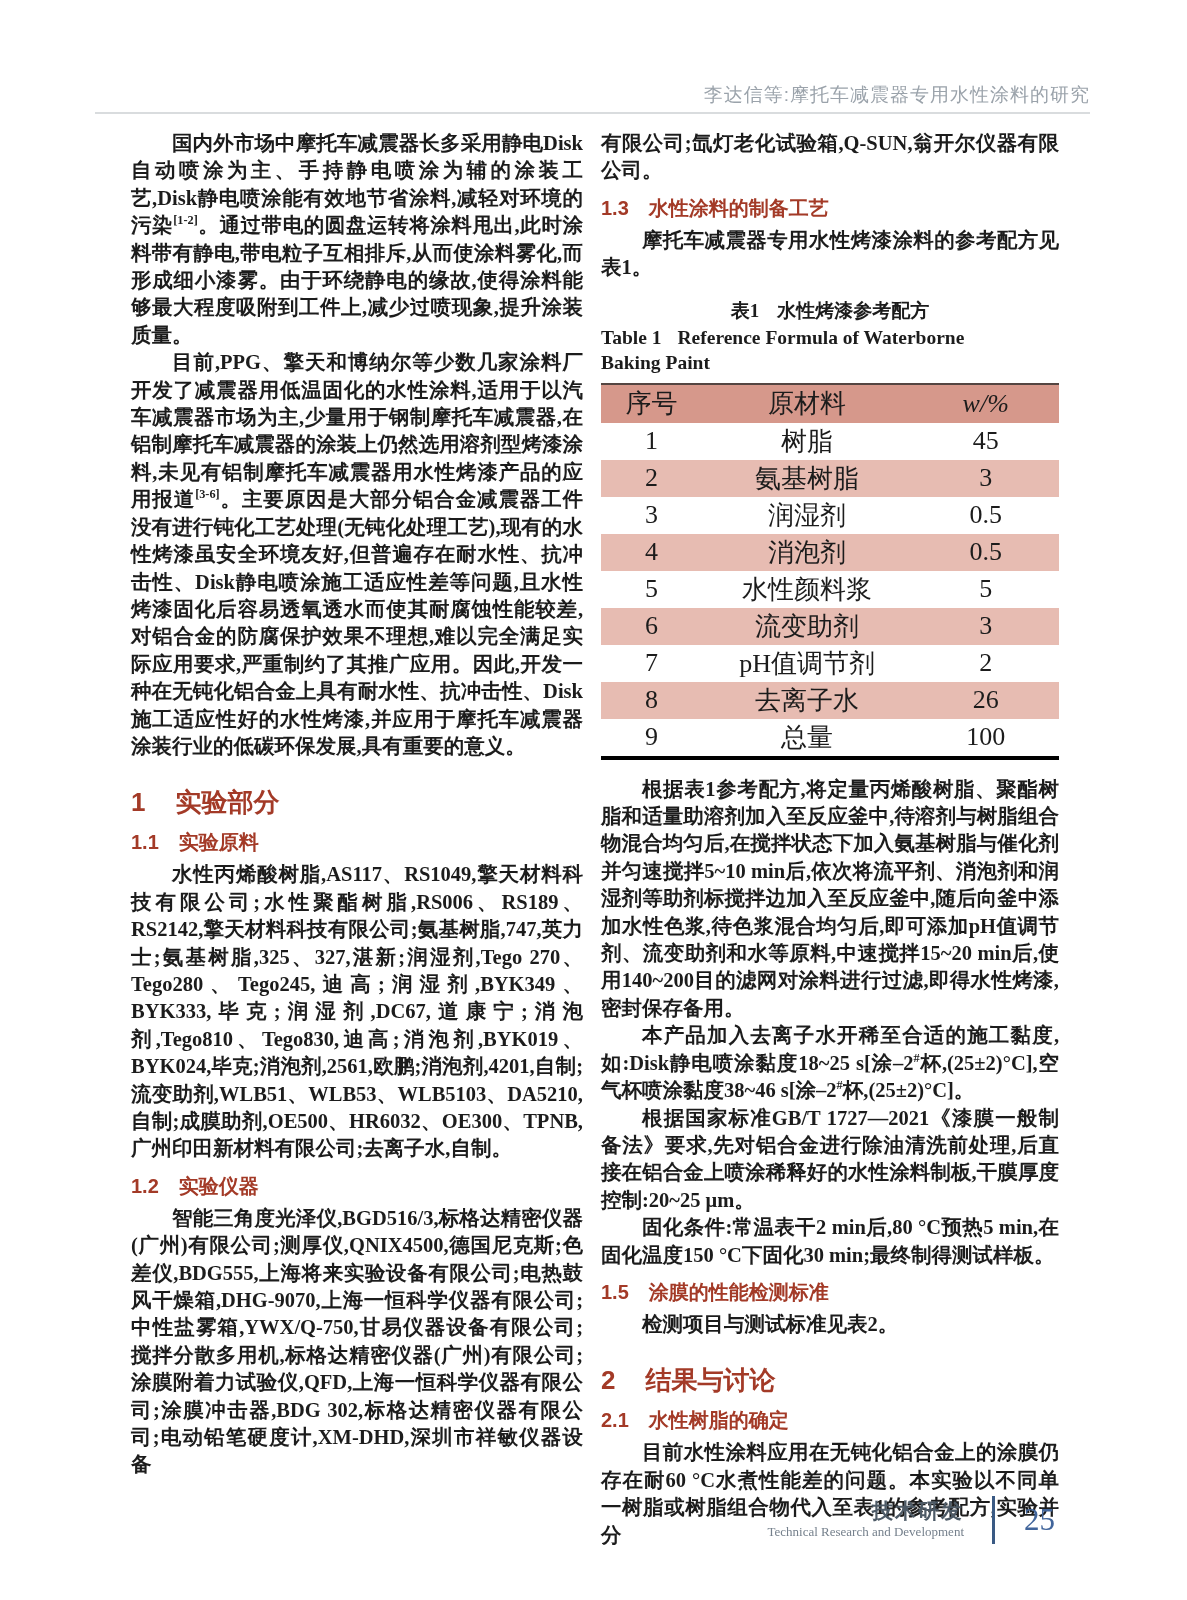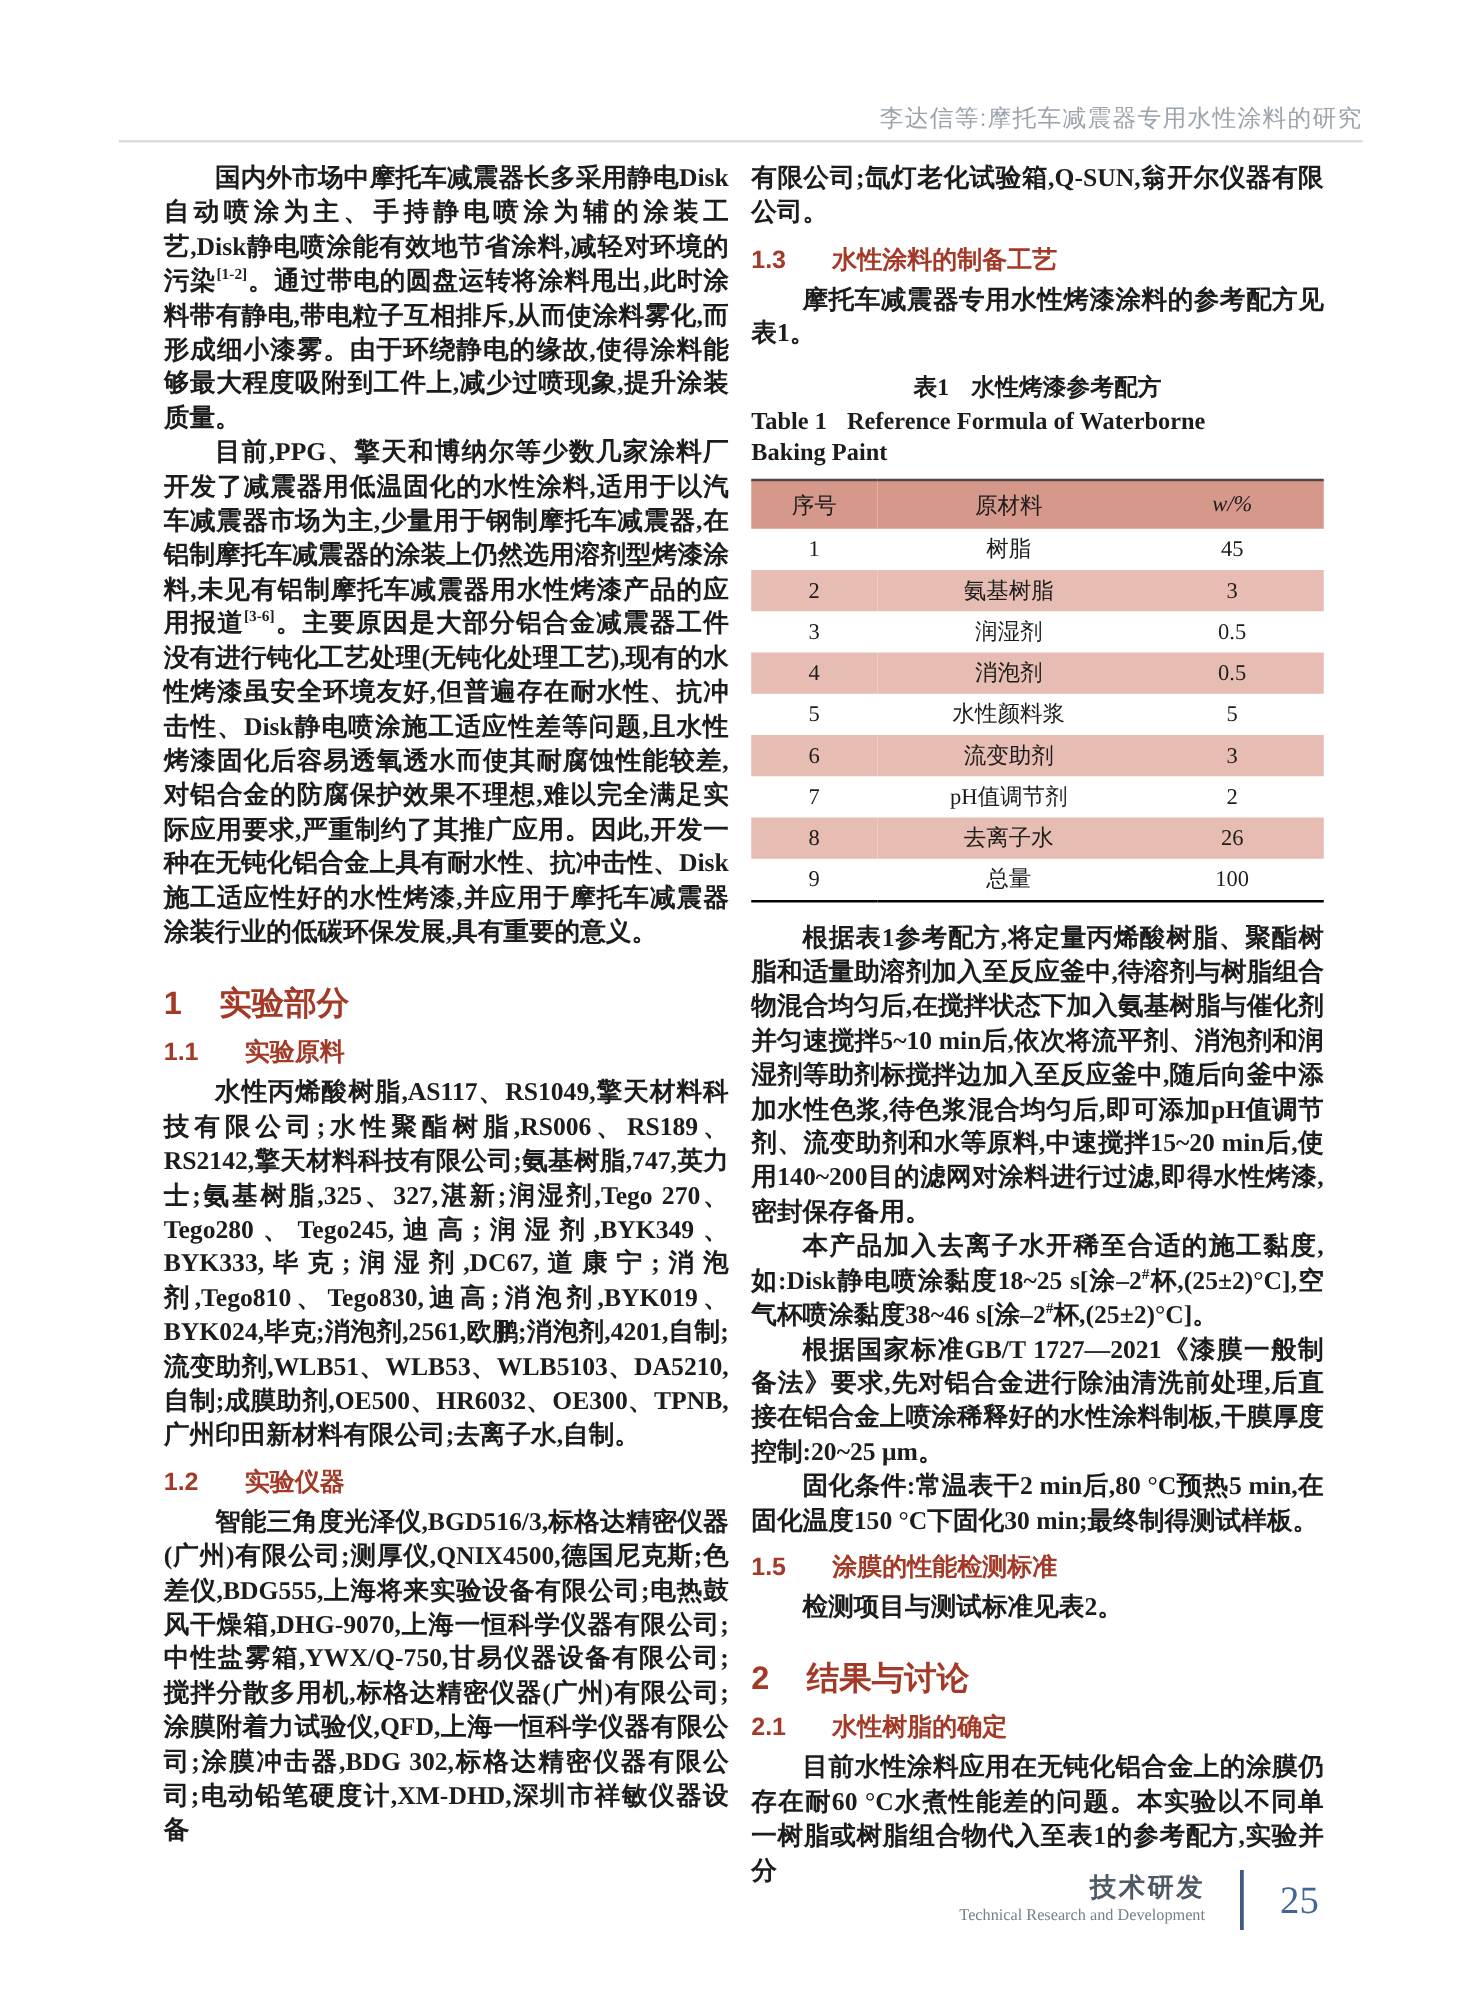--- a/index.html
+++ b/index.html
@@ -48,36 +48,36 @@
     font-weight:bold;color:var(--heading-red);
     font-size:26px;line-height:32px;
   }
   .h-major .num{margin-right:30px;}
   .h-minor{
     margin:9px 0 5px 0;
     font-family:"Liberation Sans","DejaVu Sans",sans-serif;
     font-weight:bold;color:var(--heading-red);
     font-size:20px;line-height:28px;
   }
-  .h-minor .num{margin-right:37px;}
+  .h-minor .num{margin-right:20px;}
   .tbl-cap-zh{
     margin:16px 0 2px 0;text-align:center;
     font-weight:bold;font-size:19px;line-height:25px;
   }
   .tbl-cap-zh .cap-label{margin-right:18px;}
   .tbl-cap-en{
     text-align:left;font-weight:bold;
     font-size:19.5px;line-height:25px;
     font-family:"Liberation Serif","DejaVu Serif",serif;
   }
   .tbl-cap-en .cap-label{margin-right:16px;}
   table.formula{
     width:100%;border-collapse:collapse;margin:8px 0 16px 0;
-    border-top:2px solid #544541;border-bottom:2px solid #000000;
-    font-size:18px;
+    border-top:2px solid #544541;border-bottom:4px solid #000000;
+    font-size:26px;
   }
   table.formula th{
     background:var(--table-header-bg);
     font-weight:normal;height:36px;text-align:center;
   }
   table.formula th.col-w{font-style:italic;}
   table.formula td{height:31px;text-align:center;}
   table.formula tbody tr:nth-child(even) td{background:var(--table-row-alt-bg);}
   table.formula col.c1{width:22%;}
   table.formula col.c2{width:46%;}

